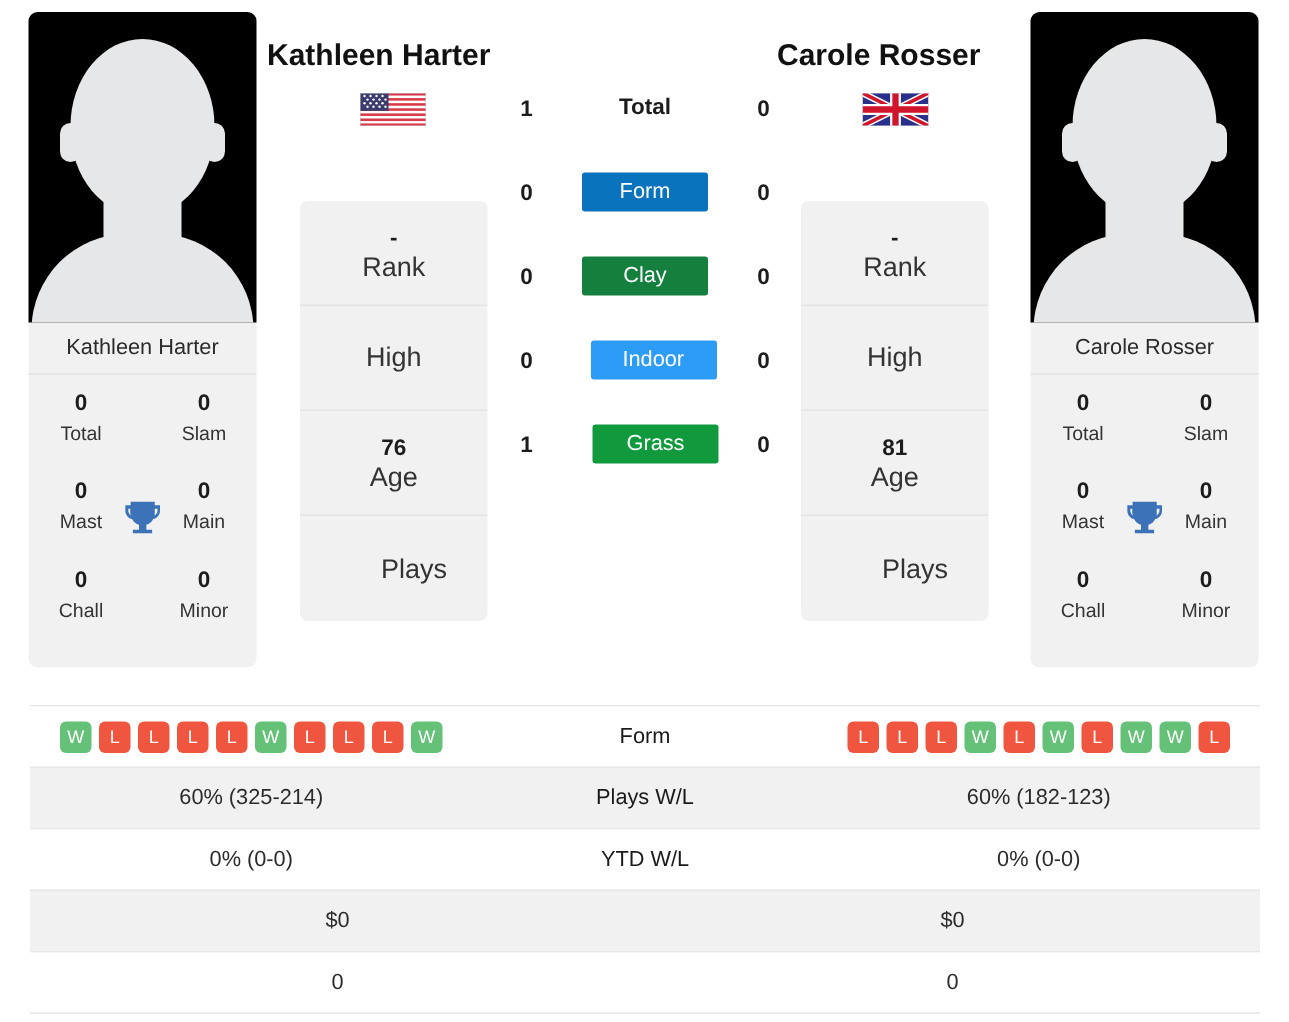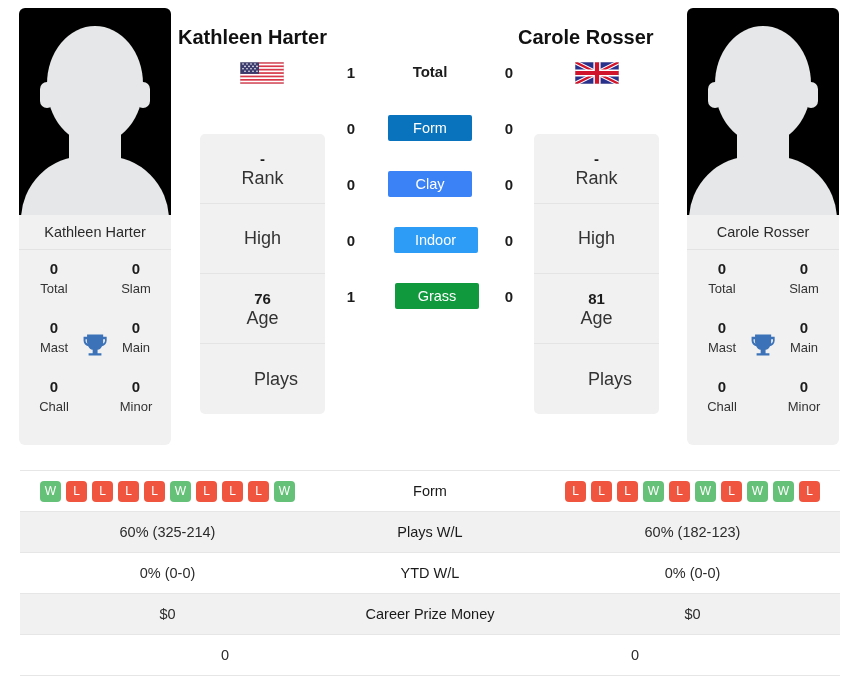--- a/index.html
+++ b/index.html
@@ -463,21 +463,21 @@
         <div class="s-badge plain">Total</div>
         <div class="s-score">0</div>
       </div>
       <div class="surface-row">
         <div class="s-score">0</div>
         <div class="s-badge" style="background: rgb(10, 115, 189);">Form</div>
         <div class="s-score">0</div>
       </div>
       <div class="surface-row">
         <div class="s-score">0</div>
-        <div class="s-badge" style="background: #3b82f6;">Clay</div>
+        <div class="s-badge" style="background: #15803d;">Clay</div>
         <div class="s-score">0</div>
       </div>
       <div class="surface-row">
         <div class="s-score">0</div>
         <div class="s-badge" style="background: rgb(45, 156, 247); margin-left: 11px;">Indoor</div>
         <div class="s-score">0</div>
       </div>
       <div class="surface-row">
         <div class="s-score">1</div>
         <div class="s-badge" style="background: rgb(16, 153, 61); margin-left: 14px;">Grass</div>
@@ -524,20 +524,19 @@
       <div class="st-mid">Plays W/L</div>
       <div class="st-right">60% (182-123)</div>
     </div>
     <div class="st-row plain">
       <div class="st-left">0% (0-0)</div>
       <div class="st-mid">YTD W/L</div>
       <div class="st-right">0% (0-0)</div>
     </div>
     <div class="st-row shaded">
       <div class="st-left">$0</div>
-      <div class="st-mid">Career Prize Money</div>
       <div class="st-right">$0</div>
     </div>
     <div class="st-row plain">
       <div class="st-left">0</div>
       <div class="st-right">0</div>
     </div>
   </div>
 
 </body></html>

